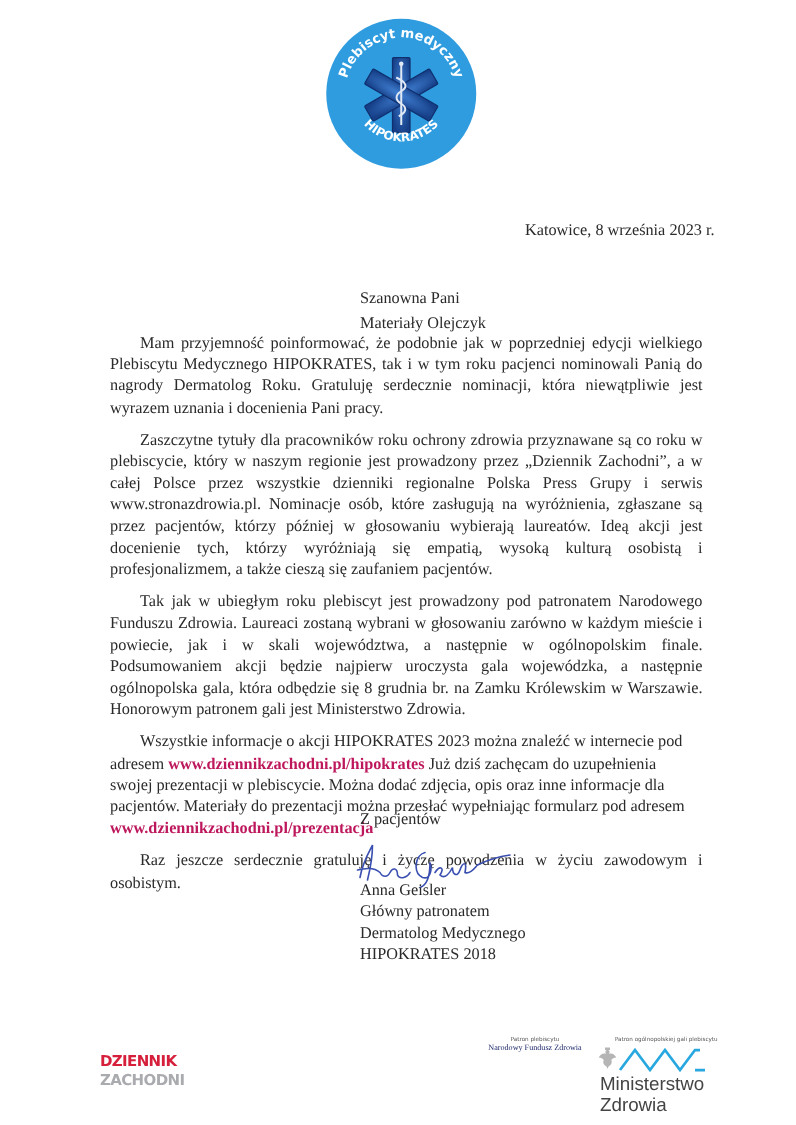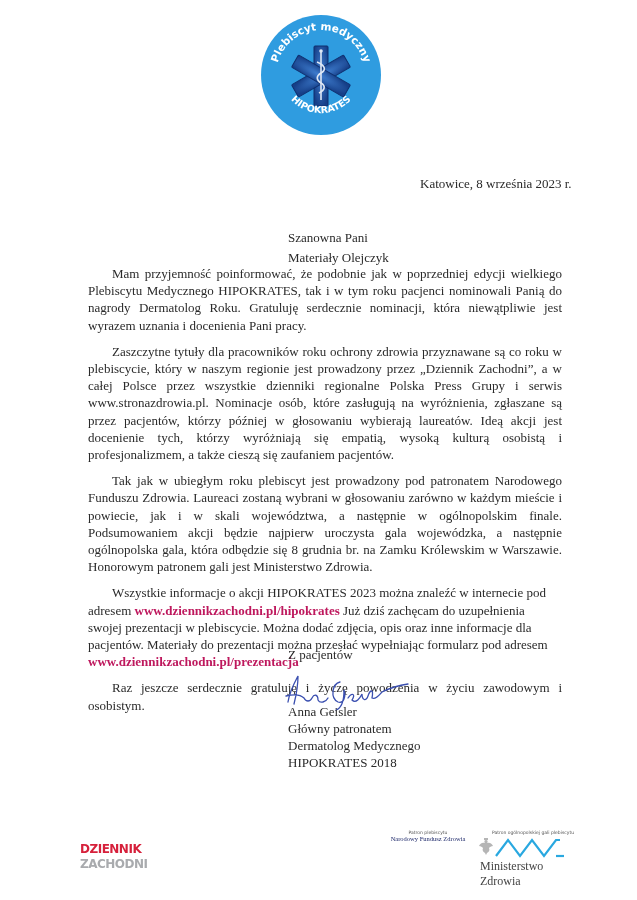--- a/index.html
+++ b/index.html
@@ -18,21 +18,21 @@
   .dz { left: 80px; top: 842px; font-family: "DejaVu Sans", sans-serif; font-weight: bold; font-size: 12px; line-height: 15px; letter-spacing: -0.5px; }
   .dz .l1 { color: #d6203b; }
   .dz .l2 { color: #a9abae; }
   .nfz { left: 383px; top: 830px; width: 90px; text-align: center; }
   .nfz .cap { font-family: "DejaVu Sans", sans-serif; font-size: 4.5px; color: #555; }
   .nfz .mark { font-family: "Liberation Serif", serif; font-weight: bold; font-size: 28px; color: #1f2a6b; line-height: 28px; letter-spacing: -1px; }
   .nfz .sub { font-family: "Liberation Serif", serif; font-size: 6.5px; color: #1f2a6b; }
   .mz { left: 478px; top: 830px; width: 100px; }
   .mz .cap { font-family: "DejaVu Sans", sans-serif; font-size: 4.5px; color: #555; text-align: center; margin-left: 10px; }
   .mz .row { display: flex; align-items: center; height: 24px; }
-  .mz .sub { font-family: Liberation Serif, serif; font-size: 12px; color: #444; margin-left: 2px; }
+  .mz .sub { font-family: Liberation Sans, sans-serif; font-size: 15px; color: #444; margin-left: 2px; }
 </style>
 </head>
 <body>
 
 <svg id="logo" class="abs" viewBox="0 0 126 126">
   <defs>
     <path id="arcTop" d="M 18 63 A 45 45 0 0 1 108 63"></path>
     <path id="arcBot" d="M 24 70 A 40 40 0 0 0 102 70"></path>
     <radialGradient id="starGrad" cx="50%" cy="45%" r="60%">
       <stop offset="0%" stop-color="#3f7ed0"></stop>

